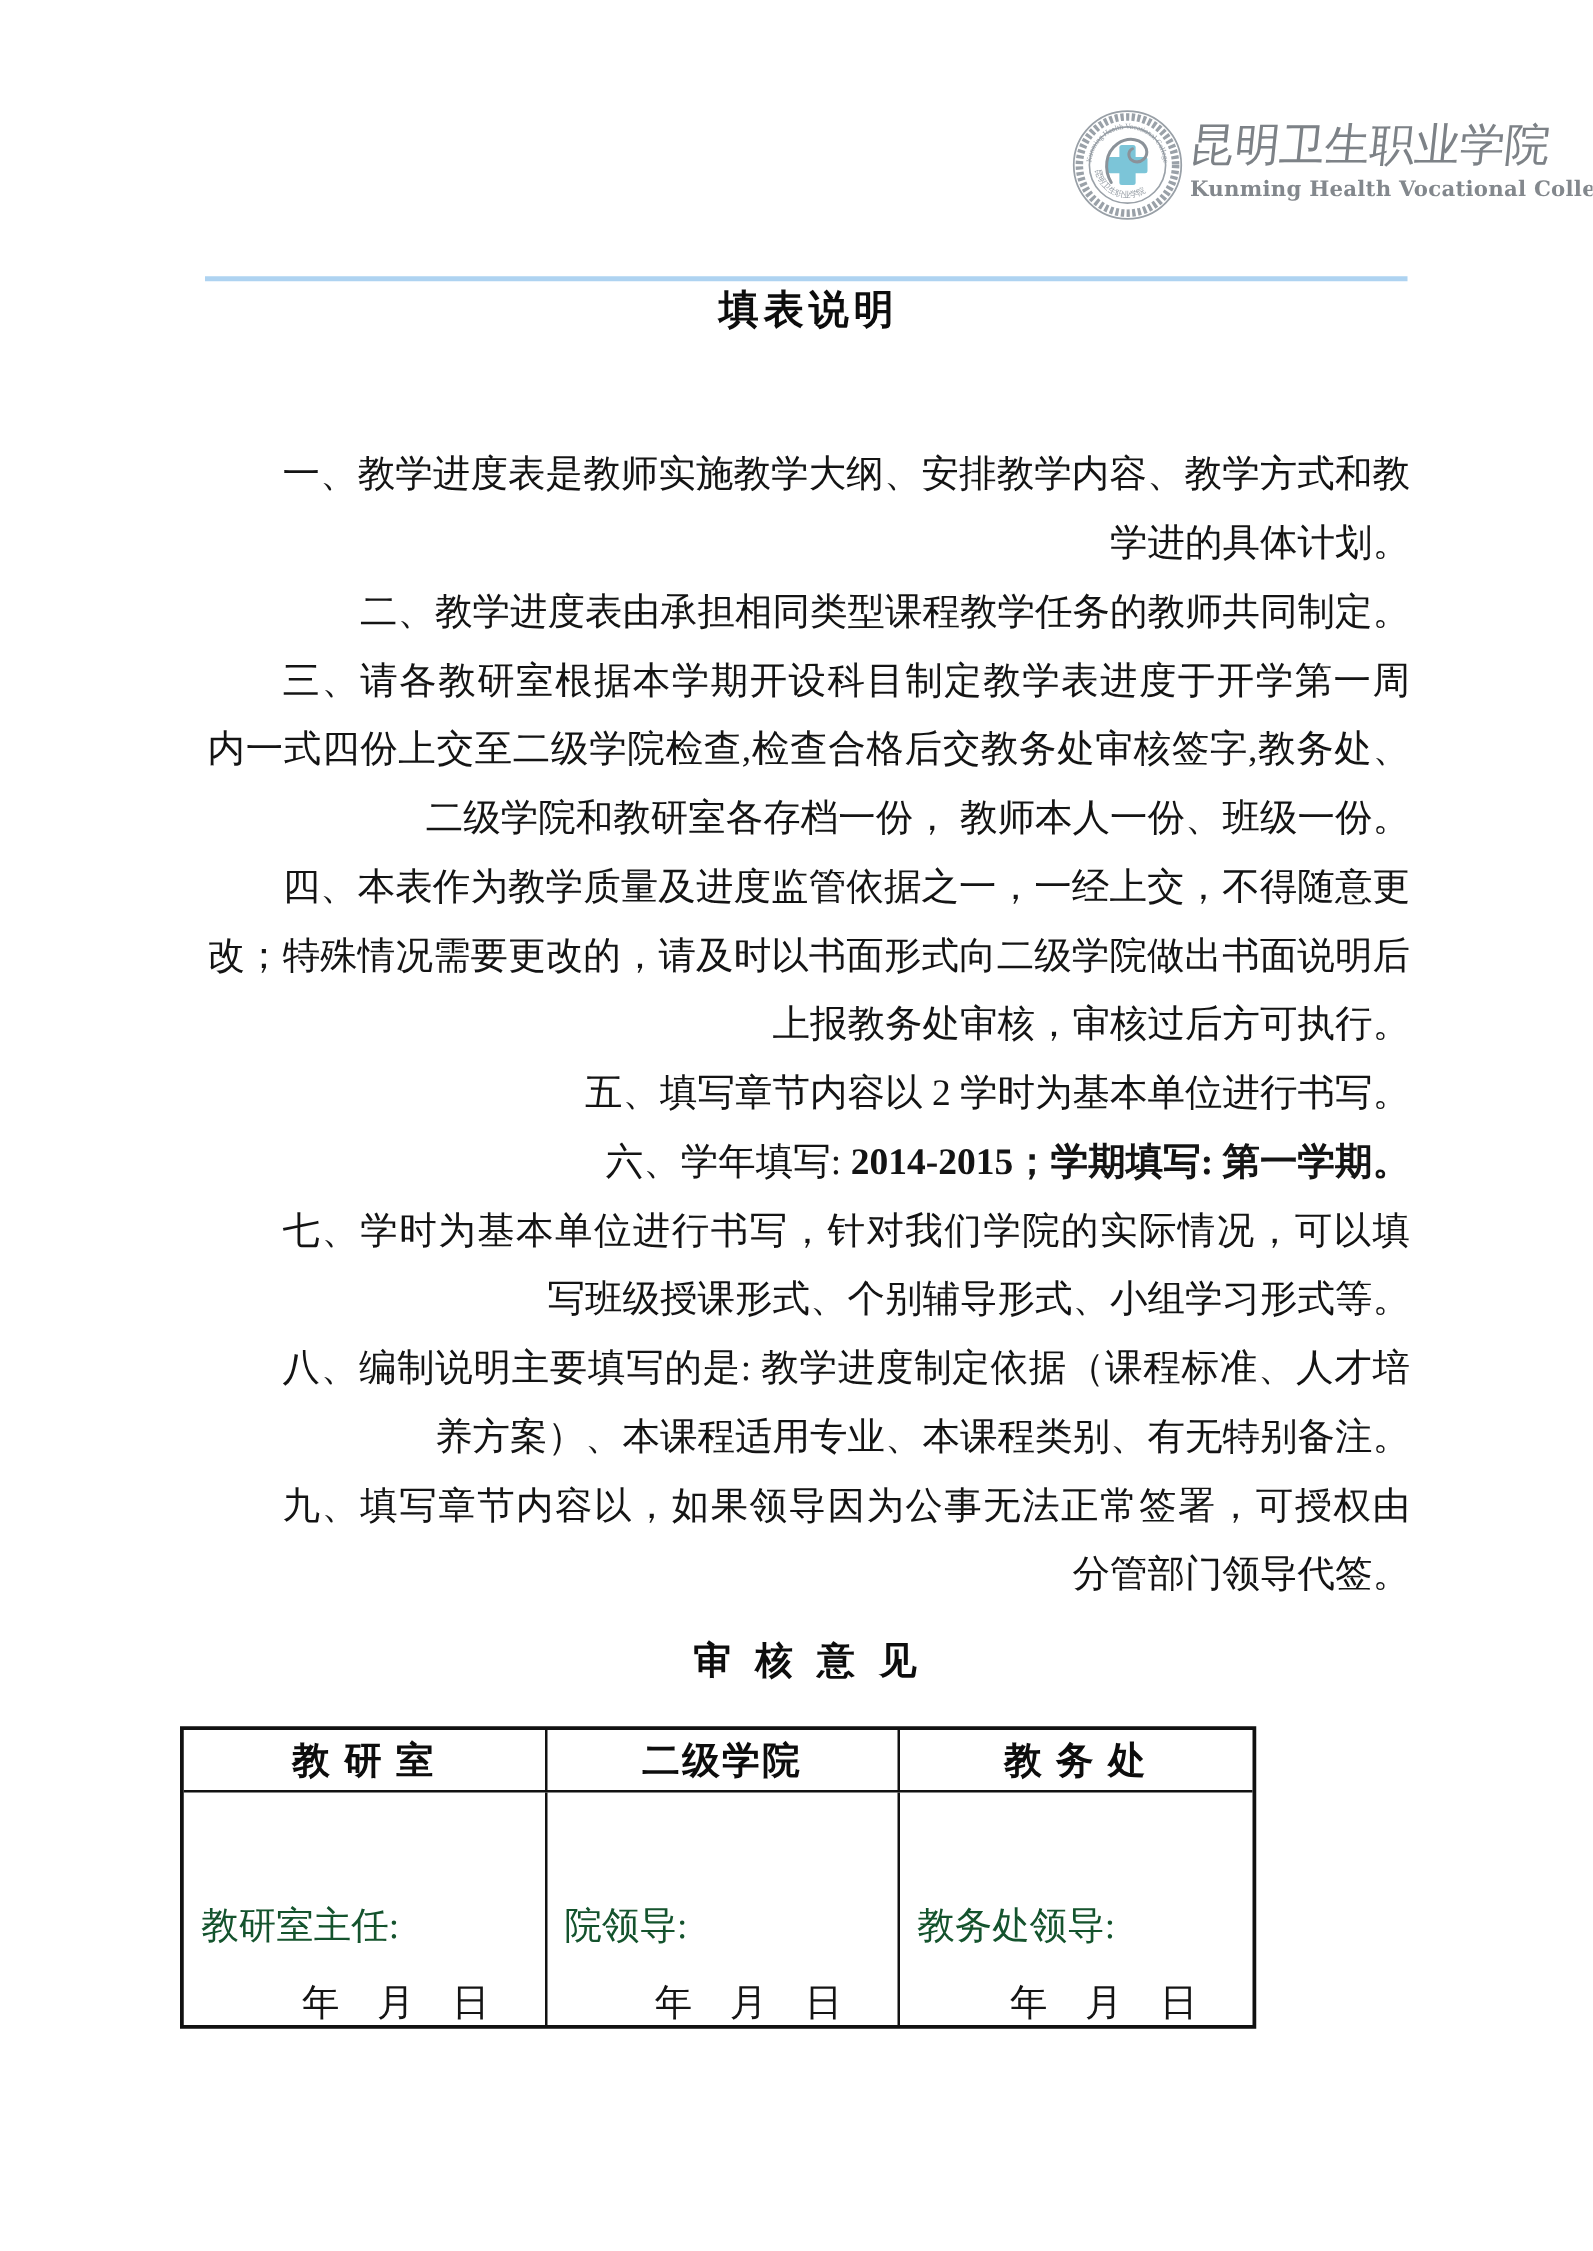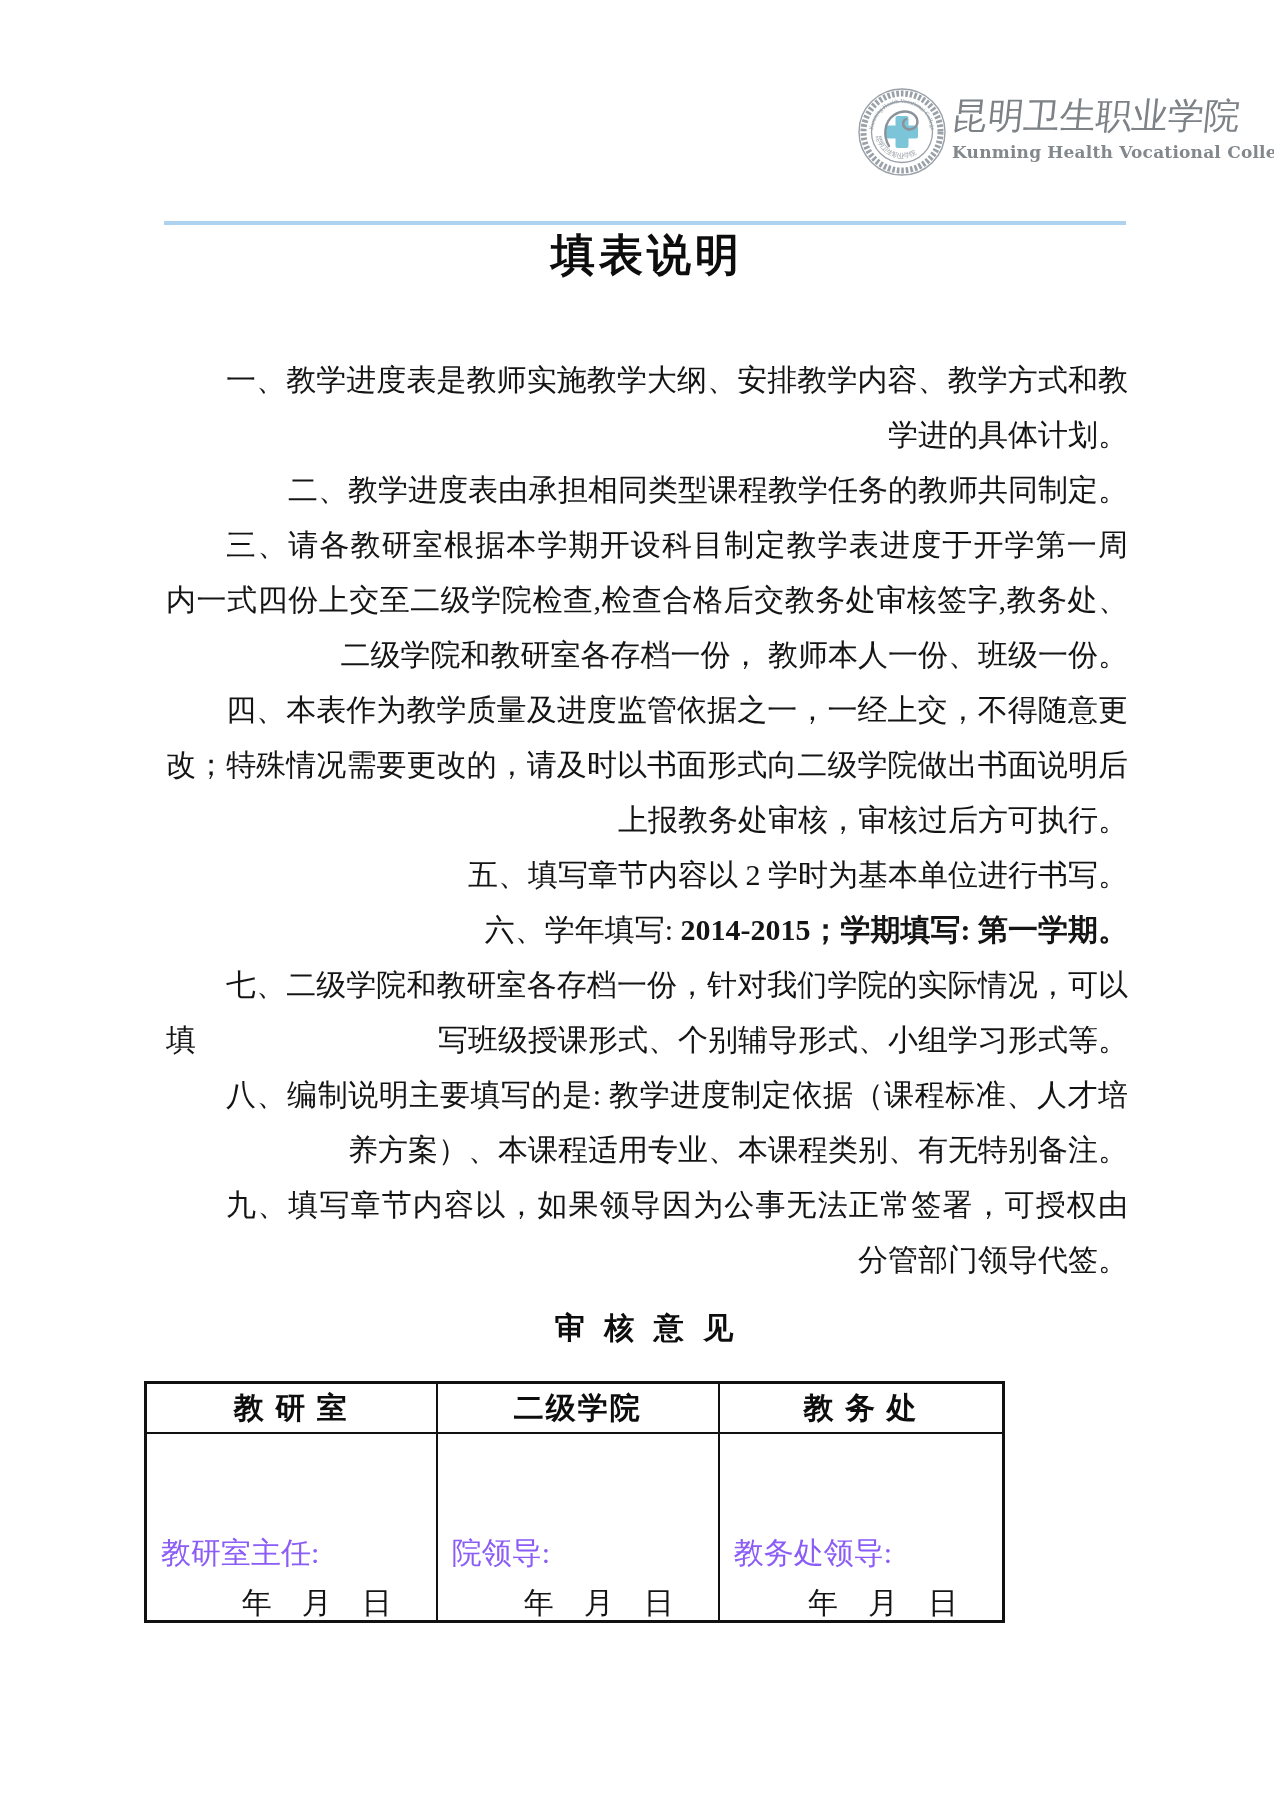--- a/index.html
+++ b/index.html
@@ -26,21 +26,21 @@
     letter-spacing:0.2px;white-space:nowrap;
   }
   
   .divider{
     position:absolute;left:164px;top:221px;width:962px;height:4px;
     background:#aed3f1;
   }
   
   .doc-title{
     position:absolute;left:166px;top:226px;width:962px;
-    text-align:center;font-size:44px;font-weight:bold;letter-spacing:4px;
+    text-align:center;font-size:32px;font-weight:bold;letter-spacing:4px;
     color:#0d0d0d;white-space:nowrap;
   }
   
   .content{
     position:absolute;left:166px;top:352px;width:962px;
   }
   .ln{
     font-size:30px;line-height:55px;height:55px;
     color:#141414;overflow:visible;white-space:nowrap;text-align:right;
   }
@@ -65,21 +65,21 @@
     display:flex;align-items:center;justify-content:center;
     font-size:30px;font-weight:bold;letter-spacing:2px;color:#0d0d0d;
     border-right:2px solid #111;box-sizing:border-box;
   }
   .hc:last-child{border-right:none;border-radius:18px;}
   .bc{
     border-right:2px solid #111;box-sizing:border-box;
     display:flex;flex-direction:column;justify-content:flex-end;
   }
   .bc:last-child{border-right:none;}
-  .signer{font-size:30px;color:#8b5cf6;padding-left:14px;margin-bottom:16px;line-height:34px;}
+  .signer{font-size:30px;color:#14532d;padding-left:14px;margin-bottom:28px;line-height:34px;}
   .datefill{font-size:30px;color:#141414;text-align:right;padding-right:44px;margin-bottom:0;line-height:34px;}
 </style>
 </head>
 <body>
 
 <svg class="seal" viewBox="0 0 92 92">
   <defs>
     <path id="arcTop" d="M 17,46 A 29,29 0 1 1 75,46" fill="none"></path>
     <path id="arcBot" d="M 20,46 A 26,26 0 0 0 72,46" fill="none"></path>
   </defs>
@@ -111,21 +111,21 @@
   <div class="ln ind fill">三、请各教研室根据本学期开设科目制定教学表进度于开学第一周</div>
   <div class="ln fill">内一式四份上交至二级学院检查,检查合格后交教务处审核签字,教务处、</div>
   <div class="ln">二级学院和教研室各存档一份， 教师本人一份、班级一份。</div>
   <div class="ln ind fill">四、本表作为教学质量及进度监管依据之一，一经上交，不得随意更</div>
   <div class="ln fill">改；特殊情况需要更改的，请及时以书面形式向二级学院做出书面说明后</div>
   <div class="ln">上报教务处审核，审核过后方可执行。</div>
   <div class="ln ind">五、填写章节内容以 2 学时为基本单位进行书写。</div>
   <div class="ln ind">
     <span>六、学年填写: </span><span class="b">2014-2015；学期填写: 第一学期。</span>
   </div>
-  <div class="ln ind fill">七、二级学院和教研室各存档一份，针对我们学院的实际情况，可以填</div>
+  <div class="ln ind fill">七、学时为基本单位进行书写，针对我们学院的实际情况，可以填</div>
   <div class="ln">写班级授课形式、个别辅导形式、小组学习形式等。</div>
   <div class="ln ind fill">八、编制说明主要填写的是: 教学进度制定依据（课程标准、人才培</div>
   <div class="ln">养方案）、本课程适用专业、本课程类别、有无特别备注。</div>
   <div class="ln ind fill">九、填写章节内容以，如果领导因为公事无法正常签署，可授权由</div>
   <div class="ln">分管部门领导代签。</div>
 </div>
 
 <div class="review-heading">审 核 意 见</div>
 
 <div class="review-table">

